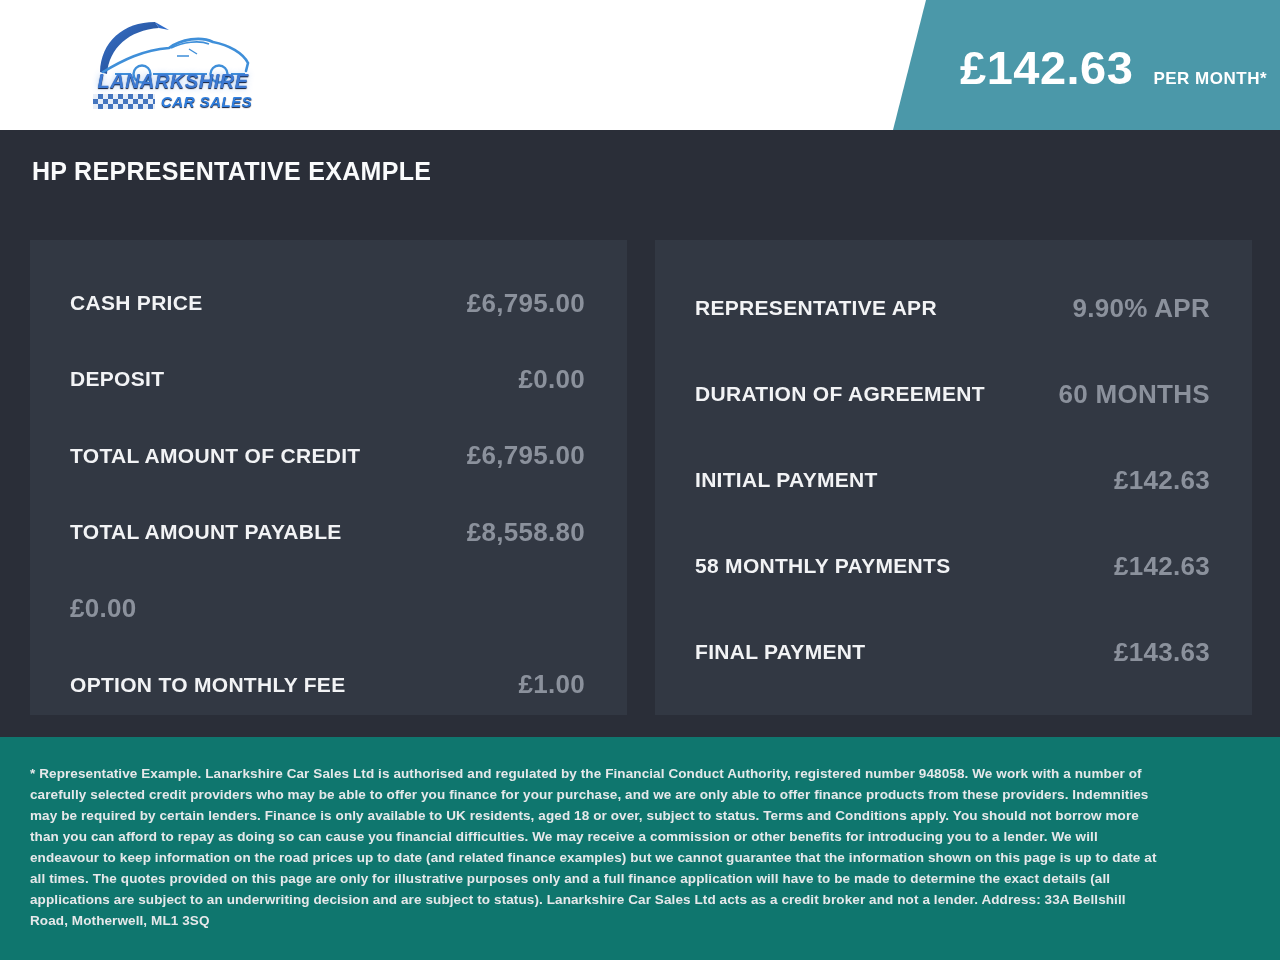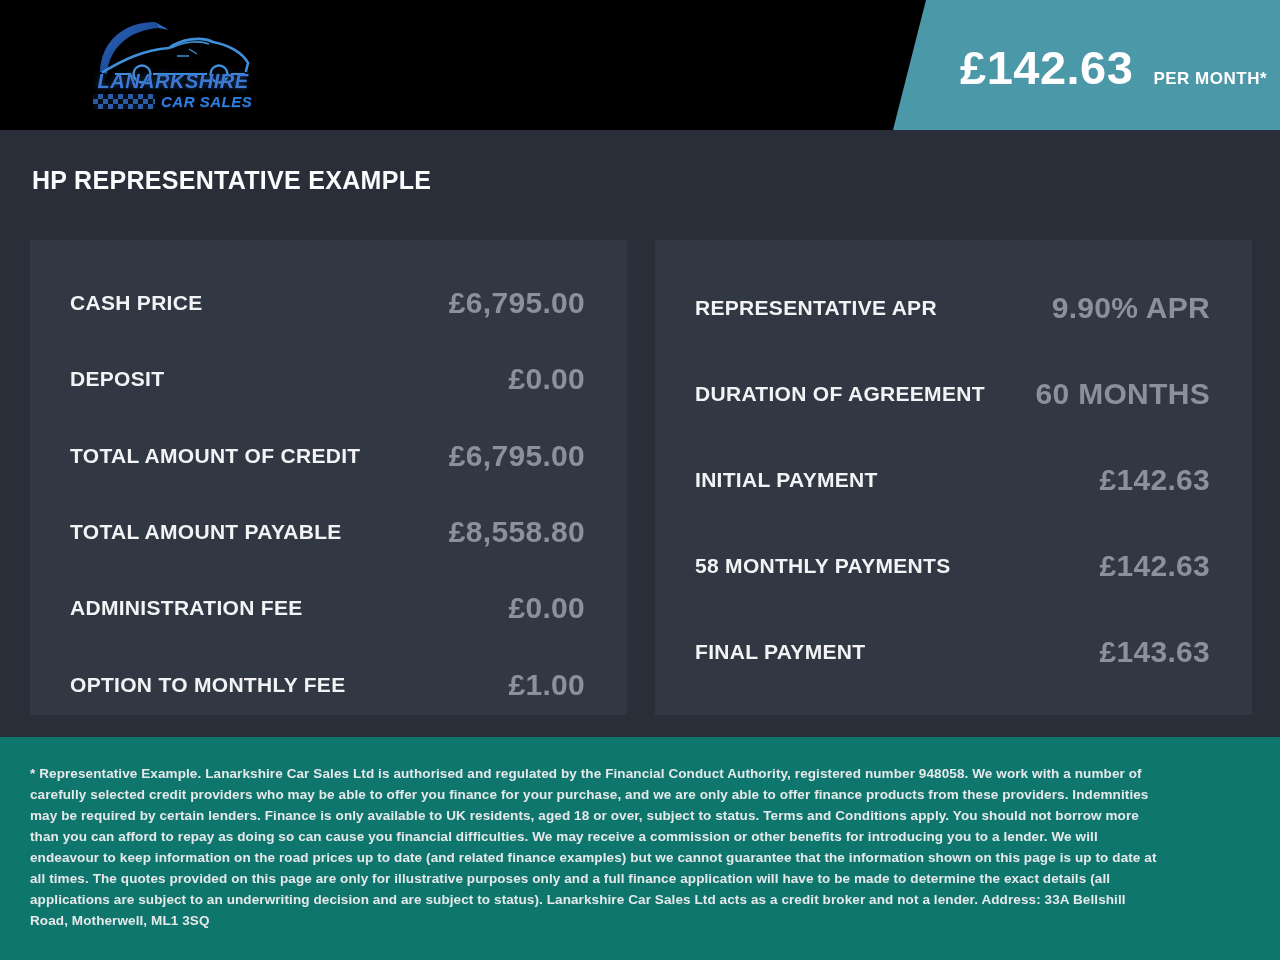--- a/index.html
+++ b/index.html
@@ -8,21 +8,21 @@
     font-family: "Liberation Sans", sans-serif;
     background: #2a2e38;
     position: relative;
     overflow: hidden;
   }
 
   
   .header {
     position: absolute; top: 0; left: 0;
     width: 1280px; height: 130px;
-    background: #000000;
+    background: #ffffff;
   }
   .logo {
     position: absolute; left: 85px; top: 16px;
     width: 175px; height: 102px;
     cursor: pointer;
   }
   .logo svg { position: absolute; top: 0; left: 0; }
   .logo-name {
     position: absolute; left: 8px; top: 54px;
     width: 160px; text-align: center;
@@ -65,21 +65,21 @@
     font-size: 47px; font-weight: 700; color: #ffffff;
     letter-spacing: 0.5px; line-height: 60px;
   }
   .banner-suffix {
     font-size: 17px; font-weight: 700; color: #ffffff;
     letter-spacing: 0.5px;
   }
 
   
   .page-title {
-    position: absolute; left: 32px; top: 166px;
+    position: absolute; left: 32px; top: 157px;
     font-size: 25px; font-weight: 700; color: #fafbfc;
     letter-spacing: 0.3px;
   }
   .panel {
     position: absolute; top: 240px;
     width: 597px; height: 475px;
     background: #323843;
     padding: 33px 42px 0 40px;
     display: flex; flex-direction: column; gap: 16px;
   }
@@ -87,21 +87,21 @@
   .panel-right { left: 655px; }
   .row {
     height: 70px;
     display: flex; align-items: center; justify-content: space-between;
   }
   .row-label {
     font-size: 21px; font-weight: 700; color: #f2f3f5;
     letter-spacing: 0.3px; white-space: nowrap;
   }
   .row-value {
-    font-size: 30px; font-weight: 700; color: #8b919c;
+    font-size: 26px; font-weight: 700; color: #8b919c;
     letter-spacing: 0.3px; white-space: nowrap; text-align: right;
   }
 
   
   .footer {
     position: absolute; left: 0; top: 737px;
     width: 1280px; height: 223px;
     background: #0f766e;
     padding: 26px 120px 0 30px;
   }
@@ -166,21 +166,20 @@
   </div>
   <div class="row">
     <span class="row-label">TOTAL AMOUNT OF CREDIT</span>
     <span class="row-value">£6,795.00</span>
   </div>
   <div class="row">
     <span class="row-label">TOTAL AMOUNT PAYABLE</span>
     <span class="row-value">£8,558.80</span>
   </div>
   <div class="row">
-    <span class="row-label">ADMINISTRATION FEE</span>
     <span class="row-value">£0.00</span>
   </div>
   <div class="row">
     <span class="row-label">OPTION TO MONTHLY FEE</span>
     <span class="row-value">£1.00</span>
   </div>
 </div>
 
 <div class="panel panel-right">
   <div class="row">

